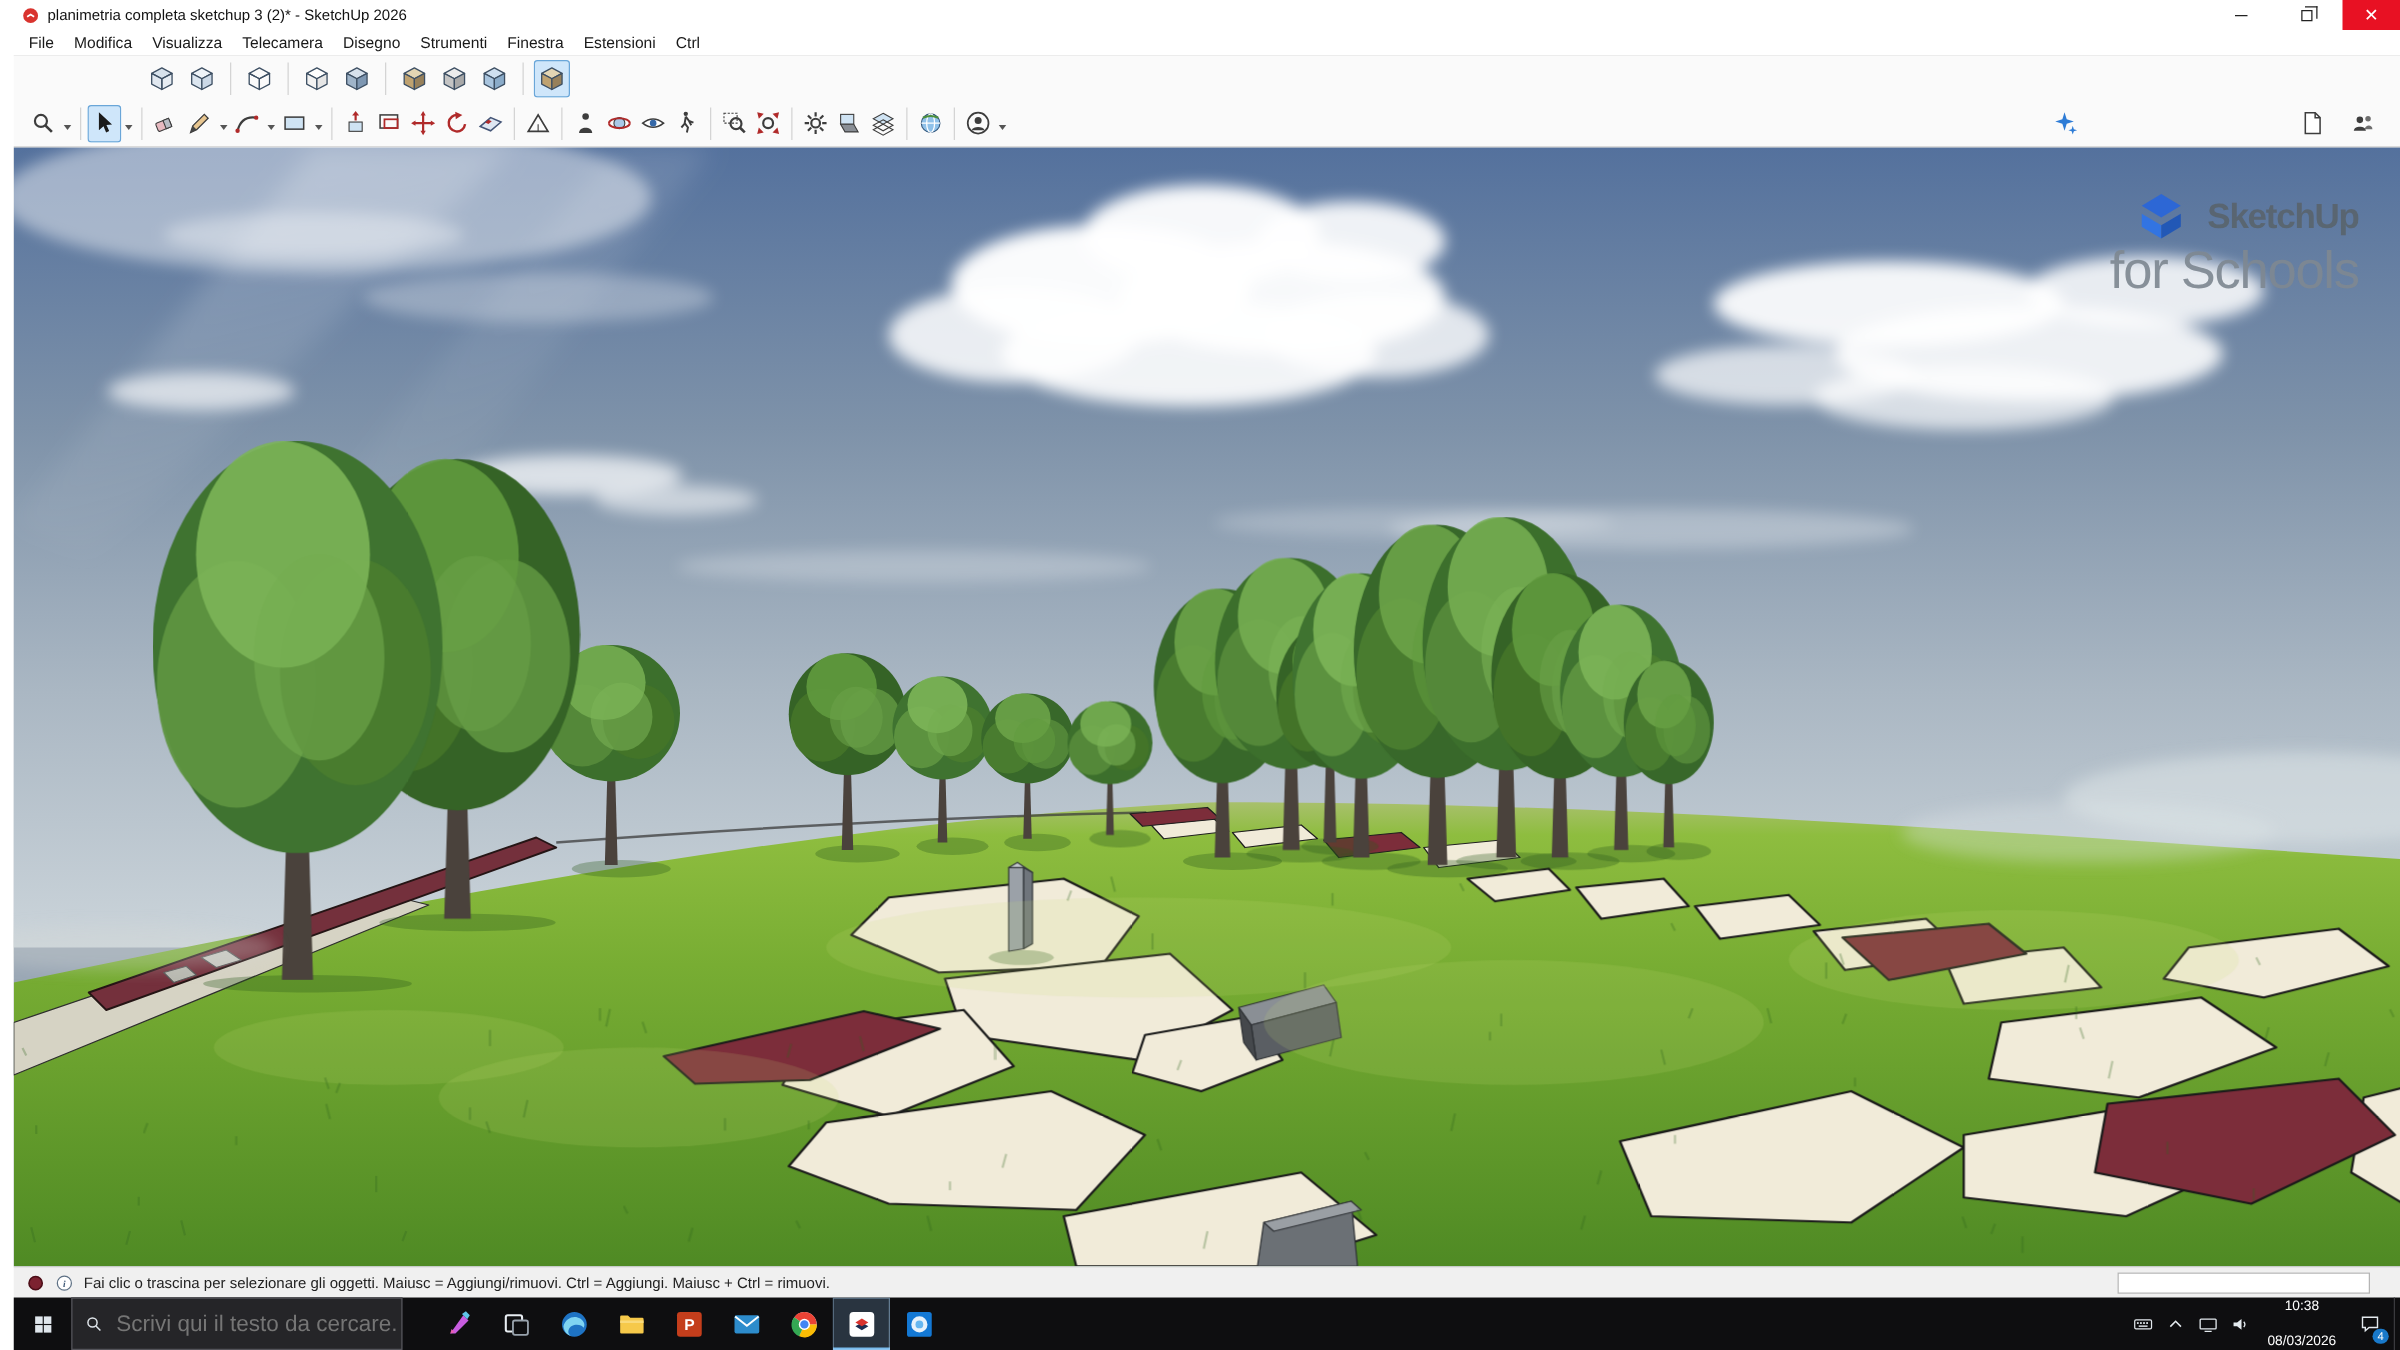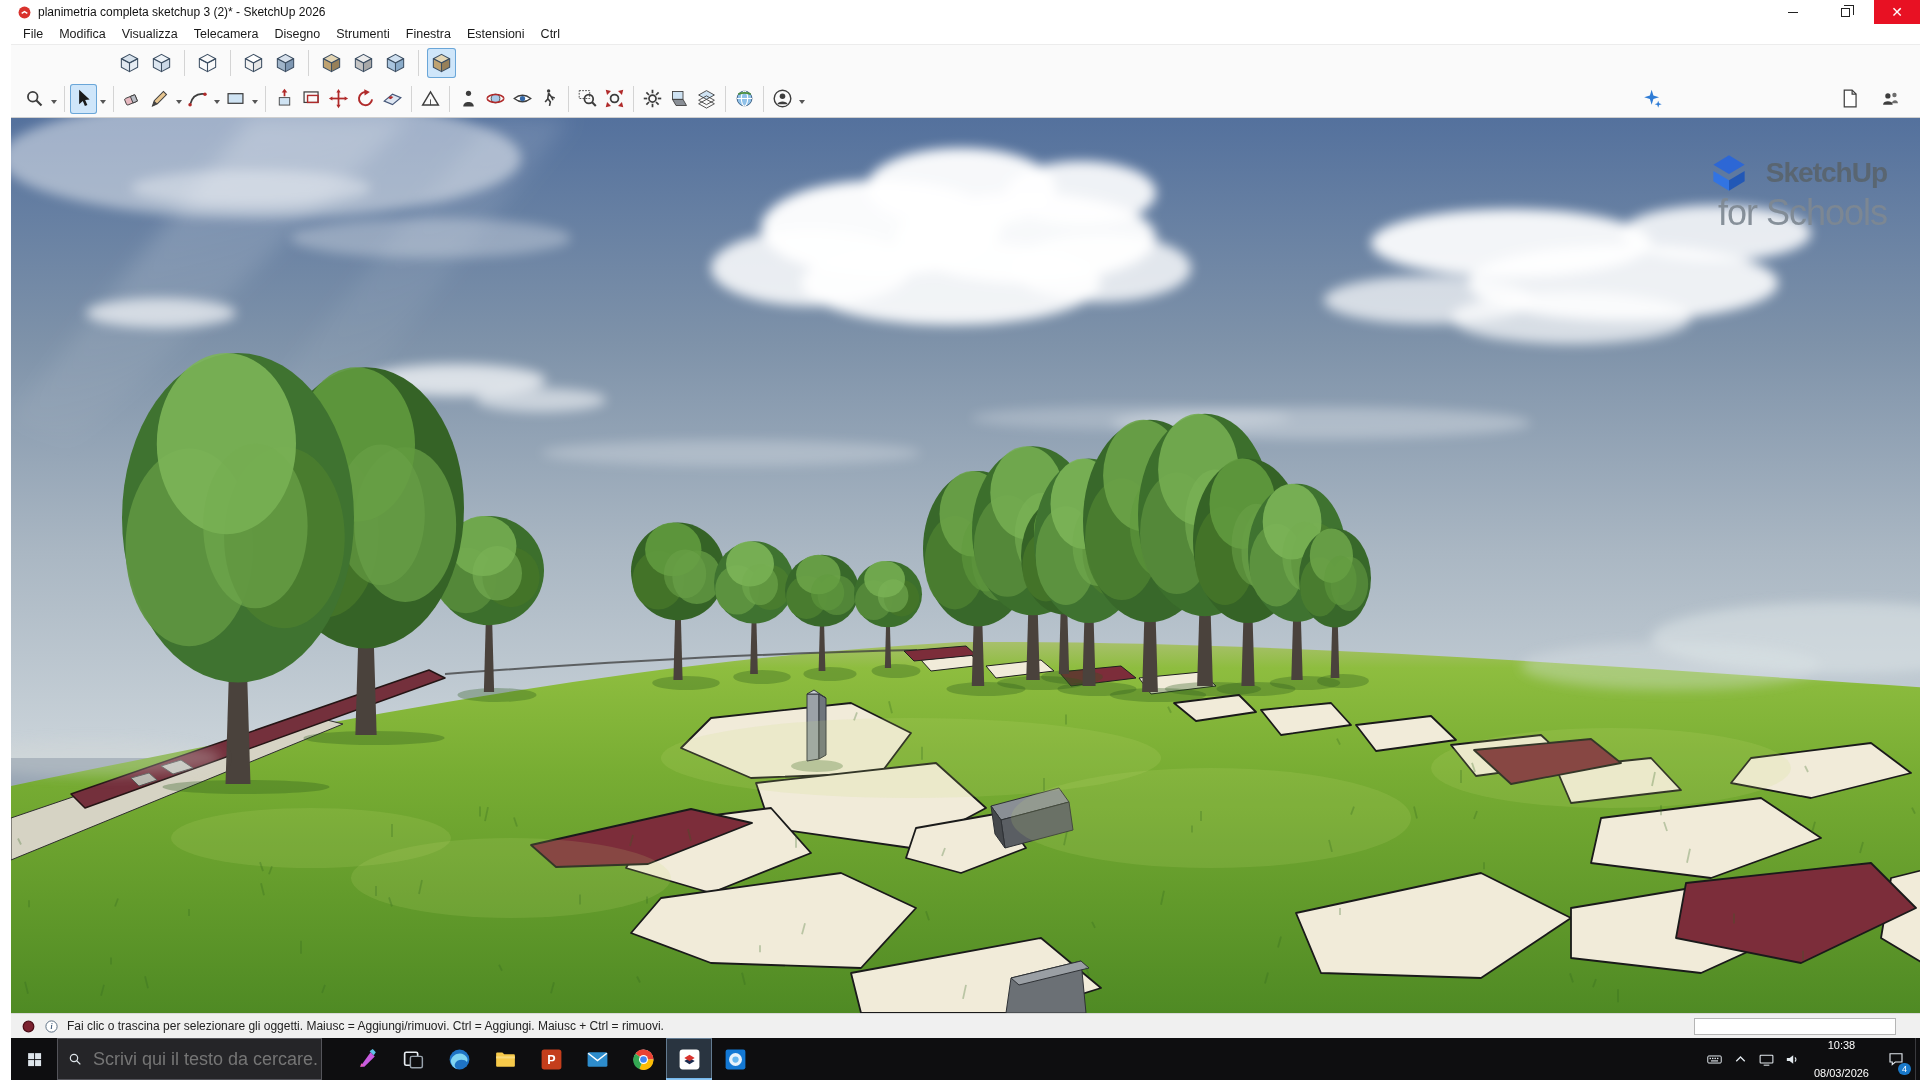--- a/index.html
+++ b/index.html
@@ -30,21 +30,21 @@
   .ticon{display:flex;align-items:center;justify-content:center;}
   .ai-tool{margin-left:auto;}
   .right-tools{display:flex;margin-left:170px;gap:14px;padding-right:6px;}
 
   
   .viewport{position:relative;width:1920px;height:895px;background:#9aa7b5;}
   .viewport svg.scene{position:absolute;left:0;top:0;}
   .su-logo{position:absolute;top:30px;right:44px;display:flex;flex-direction:column;align-items:flex-end;opacity:.92;}
   .su-logo .row1{display:flex;align-items:center;gap:12px;}
   .su-logo .t1{font-size:28px;font-weight:700;color:#5a646d;letter-spacing:-1px;}
-  .su-logo .t2{font-size:36px;font-weight:400;color:#7e8892;letter-spacing:-1px;margin-top:-6px;}
+  .su-logo .t2{font-size:42px;font-weight:400;color:#7e8892;letter-spacing:-1px;margin-top:-6px;}
 
   
   .statusbar{height:25px;background:#f0f0f0;border-top:1px solid #d9d9d9;display:flex;align-items:center;gap:8px;padding:0 10px;font-size:12px;color:#222;}
   .measure{margin-left:auto;margin-right:14px;width:202px;height:17px;border:1px solid #b5b5b5;background:#fff;font-size:11px;padding:0 4px;font-family:"Liberation Sans",sans-serif;}
 
   
   .taskbar{height:42px;background:#0e0e10;display:flex;align-items:stretch;color:#e8edf2;}
   .tb-btn{width:46px;display:flex;align-items:center;justify-content:center;}
   .tb-search{width:265px;background:#252528;border:1px solid #54545a;display:flex;align-items:center;gap:8px;padding:0 9px;}
   .tb-search input{flex:1;background:transparent;border:none;outline:none;color:#c9c9c9;font-size:18px;font-family:"Liberation Sans",sans-serif;}

